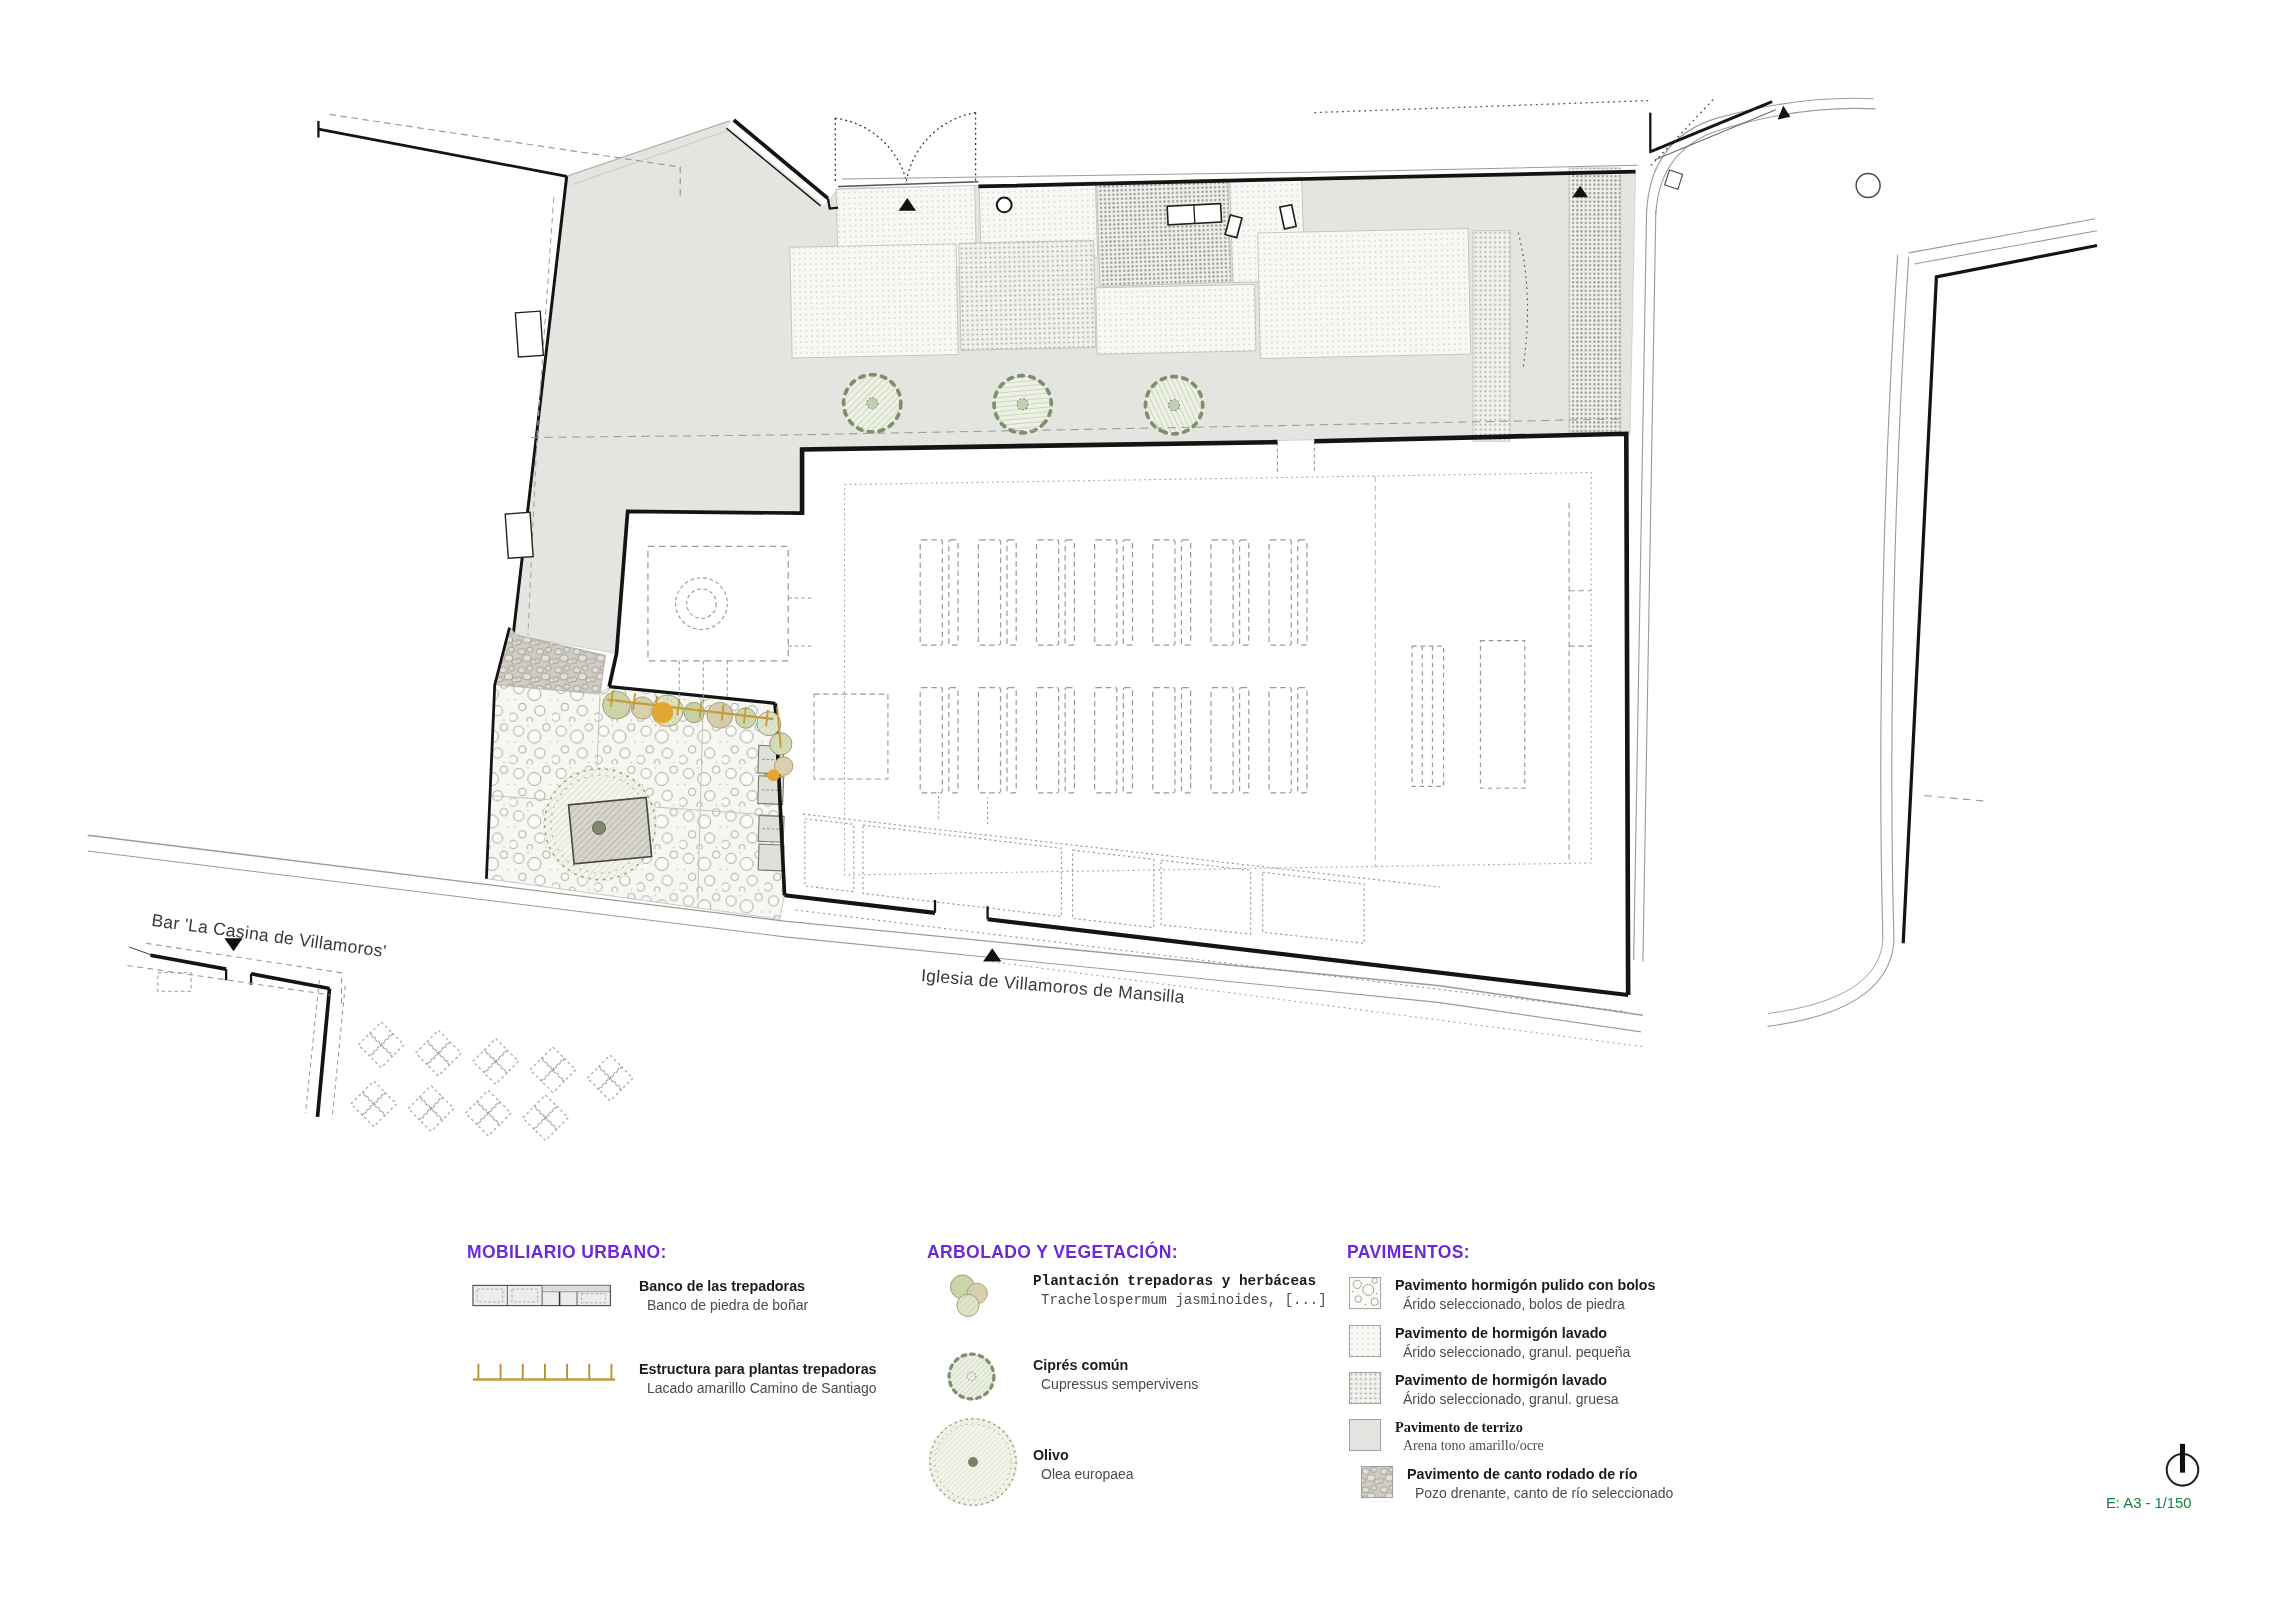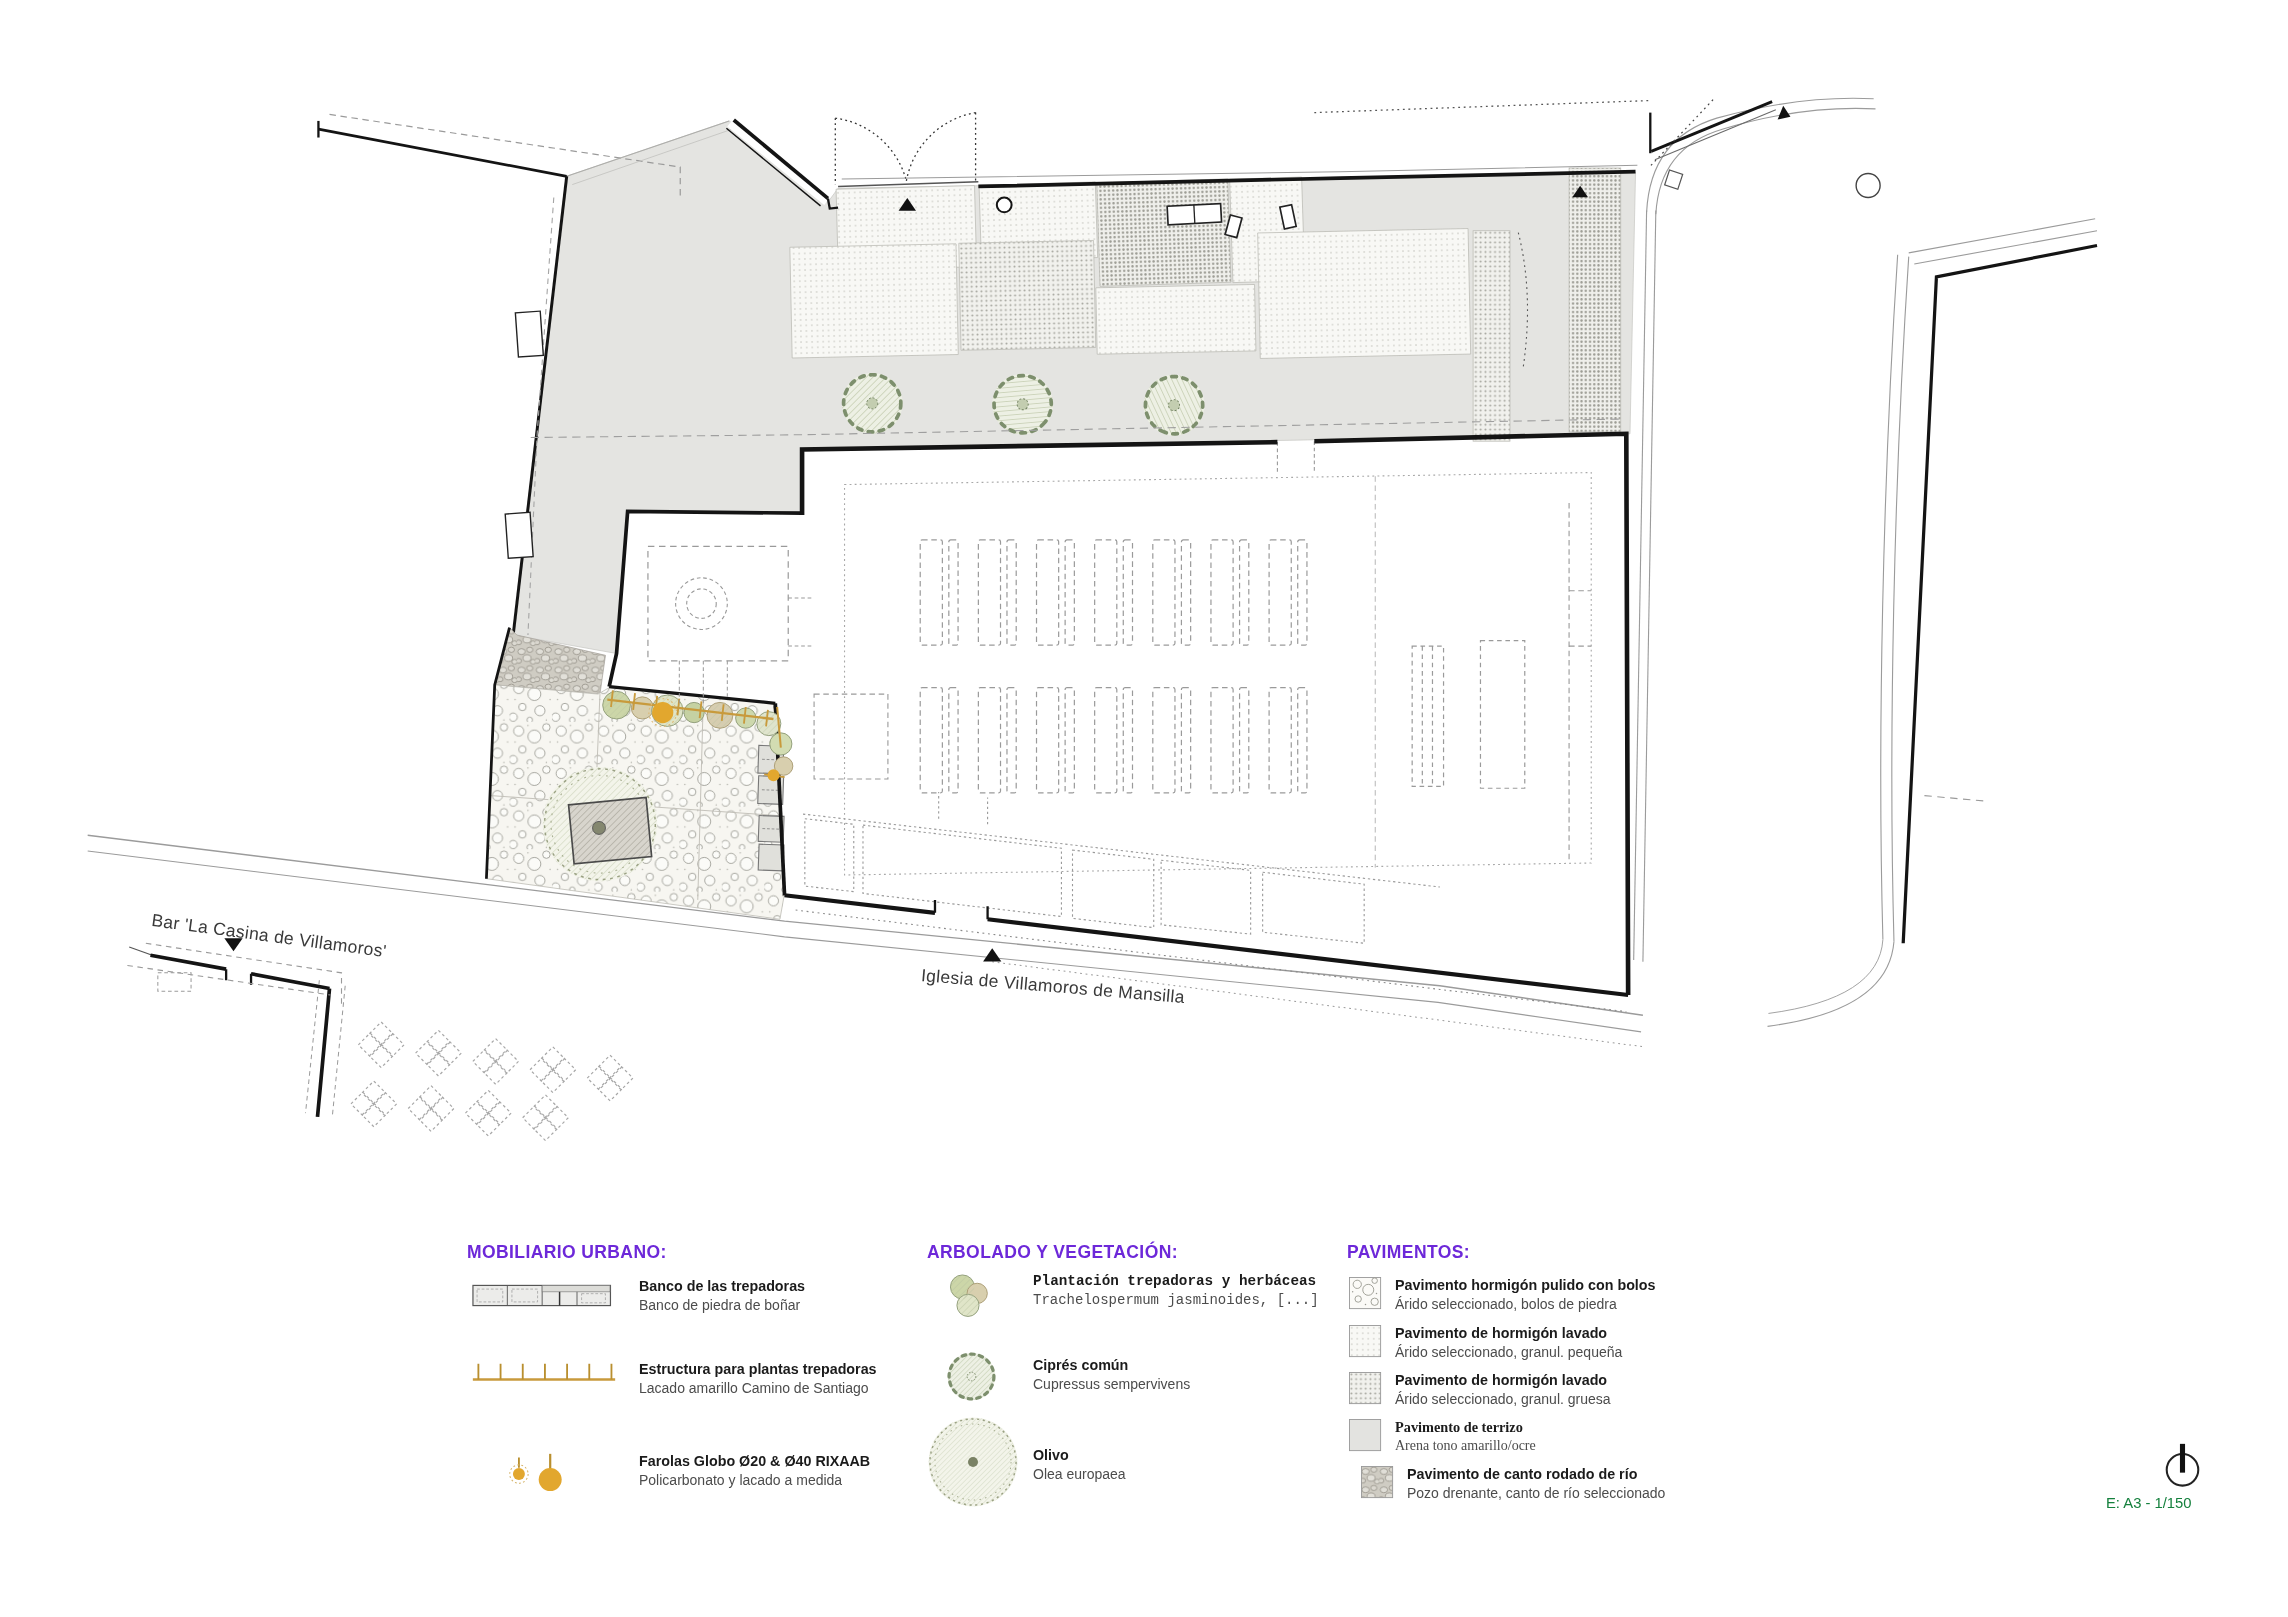--- a/index.html
+++ b/index.html
@@ -6,21 +6,21 @@
   #sheet{position:relative;width:2289px;height:1618px;background:#ffffff;overflow:hidden;
          font-family:"Liberation Sans", sans-serif;color:#1c1c1c;}
   #planSvg{position:absolute;left:0;top:0;width:2289px;height:1618px;}
   .plan-label{position:absolute;font-size:17.5px;color:#3a3a3a;letter-spacing:0.3px;white-space:nowrap;}
   #bar-label{left:153px;top:910px;transform:rotate(7.6deg);transform-origin:left top;}
   #church-label{left:922px;top:965px;transform:rotate(4.8deg);transform-origin:left top;}
   .legend-col{position:absolute;}
   .legend-header{font-size:17.5px;font-weight:700;letter-spacing:0.4px;color:#6d28d9;white-space:nowrap;}
   .legend-item{position:absolute;}
   .li-title{font-size:14.3px;font-weight:700;color:#1b1b1b;white-space:nowrap;line-height:1.35;}
-  .li-sub{font-size:14px;font-weight:400;color:#4c4c4c;white-space:nowrap;line-height:1.35;}
+  .li-sub{font-size:14px;font-weight:400;color:#4c4c4c;white-space:nowrap;line-height:1.35;margin-left:8px;}
   .li-icon{position:absolute;}
   #scale-note{position:absolute;left:2106px;top:1495px;font-size:14.8px;color:#15803d;white-space:nowrap;}
   #north{position:absolute;left:2150px;top:1429px;}
 </style>
 </head>
 <body>
 
 <div id="sheet">
 
 <svg id="planSvg" viewBox="0 0 2480 1753" aria-hidden="true">
@@ -378,35 +378,20 @@
           <line x1="152" y1="4" x2="152" y2="21"></line>
         </g>
       </svg>
     </span>
     <div style="margin-left:172px;">
       <div class="li-title">Estructura para plantas trepadoras</div>
       <div class="li-sub">Lacado amarillo Camino de Santiago</div>
     </div>
   </div>
 
-  <div class="legend-item" style="left:0;top:210px;">
-    <span class="li-icon" style="left:37px;top:0;">
-      <svg width="74" height="46" viewBox="0 0 80 50">
-        <line x1="16" y1="6" x2="16" y2="17" stroke="#b98f2f" stroke-width="2"></line>
-        <circle cx="16" cy="24" r="6.5" fill="#e2a72e"></circle>
-        <circle cx="16" cy="24" r="10" fill="none" stroke="#d4b265" stroke-width="1.1" stroke-dasharray="2 2.5"></circle>
-        <line x1="50" y1="2" x2="50" y2="19" stroke="#b98f2f" stroke-width="2.4"></line>
-        <circle cx="50" cy="30" r="12.5" fill="#e2a72e"></circle>
-      </svg>
-    </span>
-    <div style="margin-left:172px;">
-      <div class="li-title">Farolas Globo Ø20 &amp; Ø40 RIXAAB</div>
-      <div class="li-sub">Policarbonato y lacado a medida</div>
-    </div>
-  </div>
 </div>
 
 <div class="legend-col" style="left:927px;top:1242px;width:397px;height:295px;">
   <div class="legend-header">ARBOLADO Y VEGETACIÓN:</div>
 
   <div class="legend-item" style="left:0;top:29.5px;">
     <span class="li-icon" style="left:16.6px;top:0;">
       <svg width="59" height="52" viewBox="0 0 64 56">
         <circle cx="20" cy="16" r="13" fill="#ccd6a8" stroke="#8d9a76"></circle>
         <circle cx="36" cy="23" r="11" fill="#d8cfae" stroke="#a89a72"></circle>

